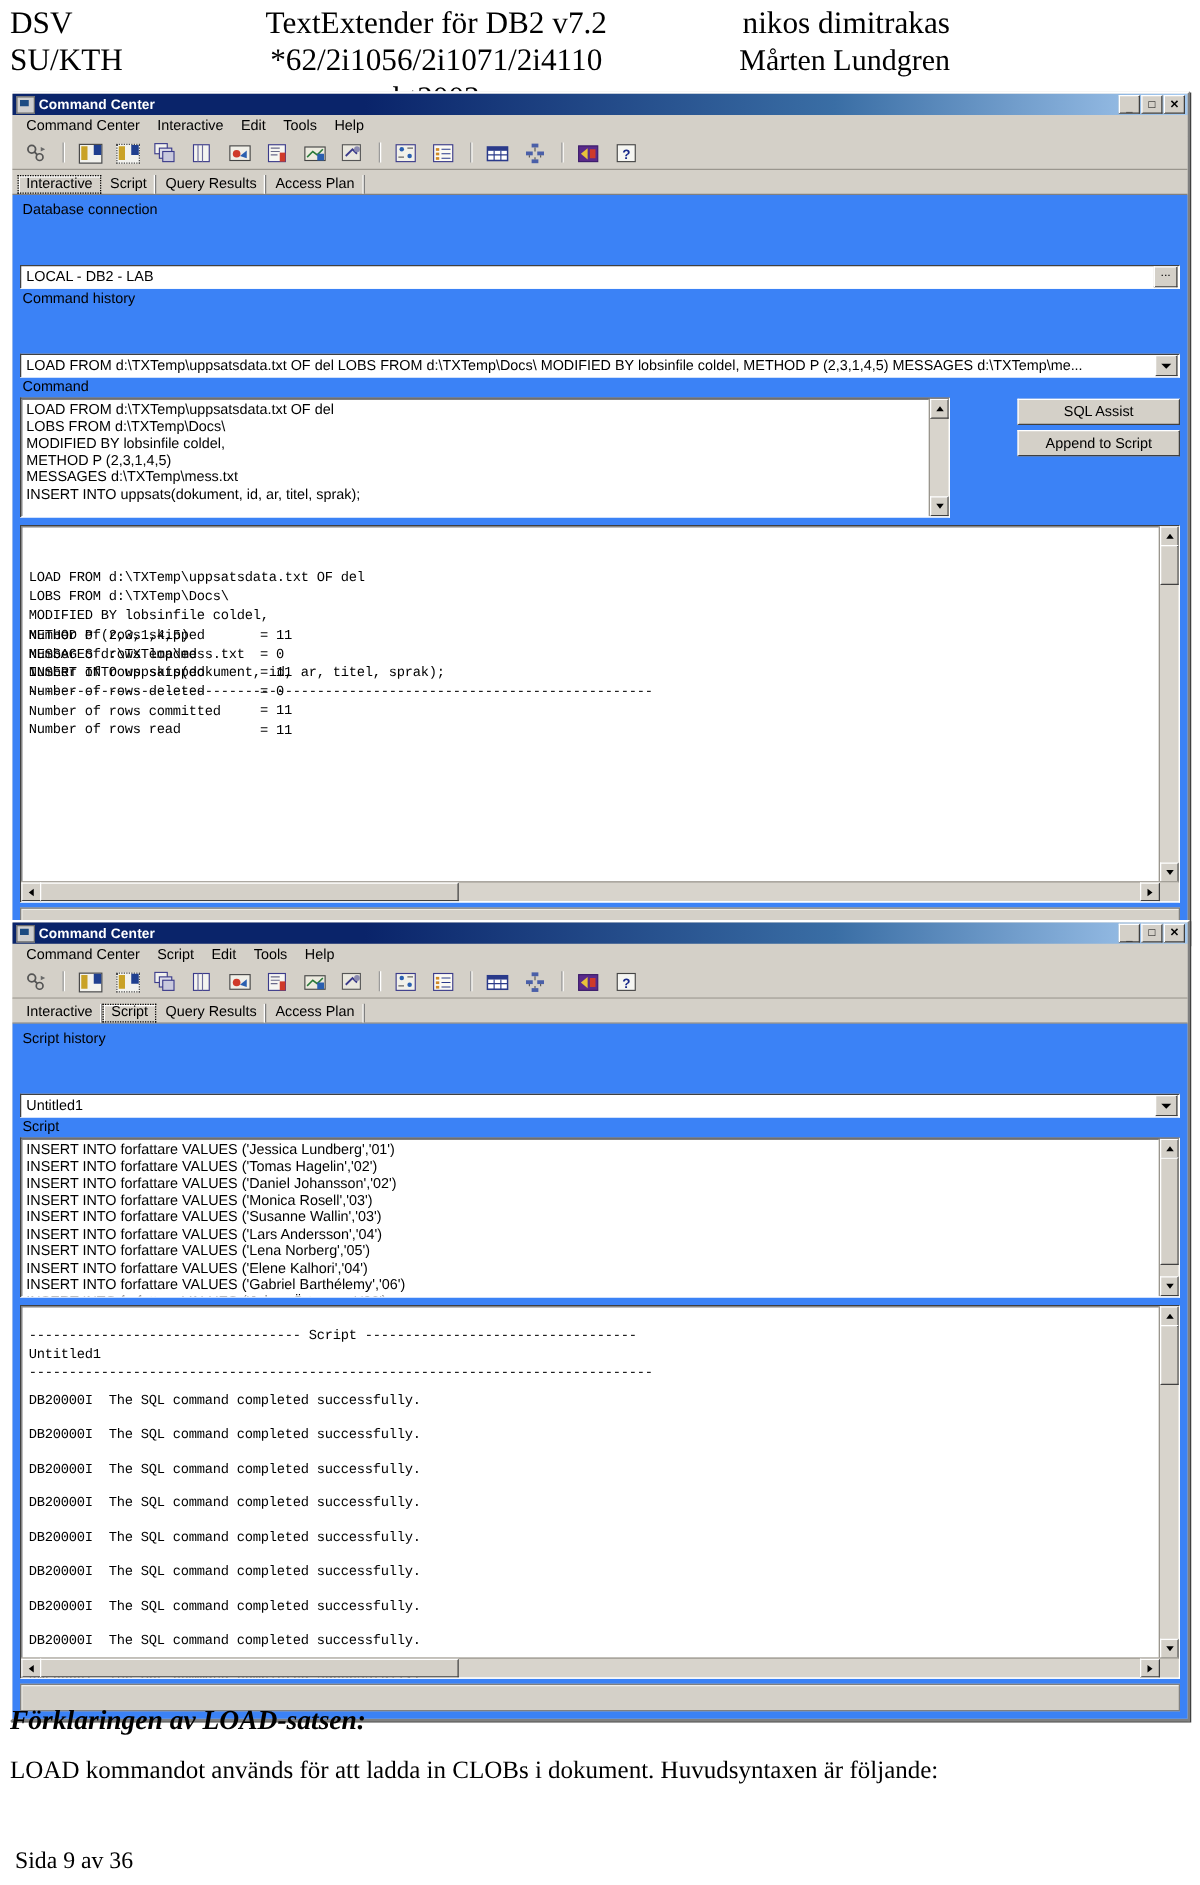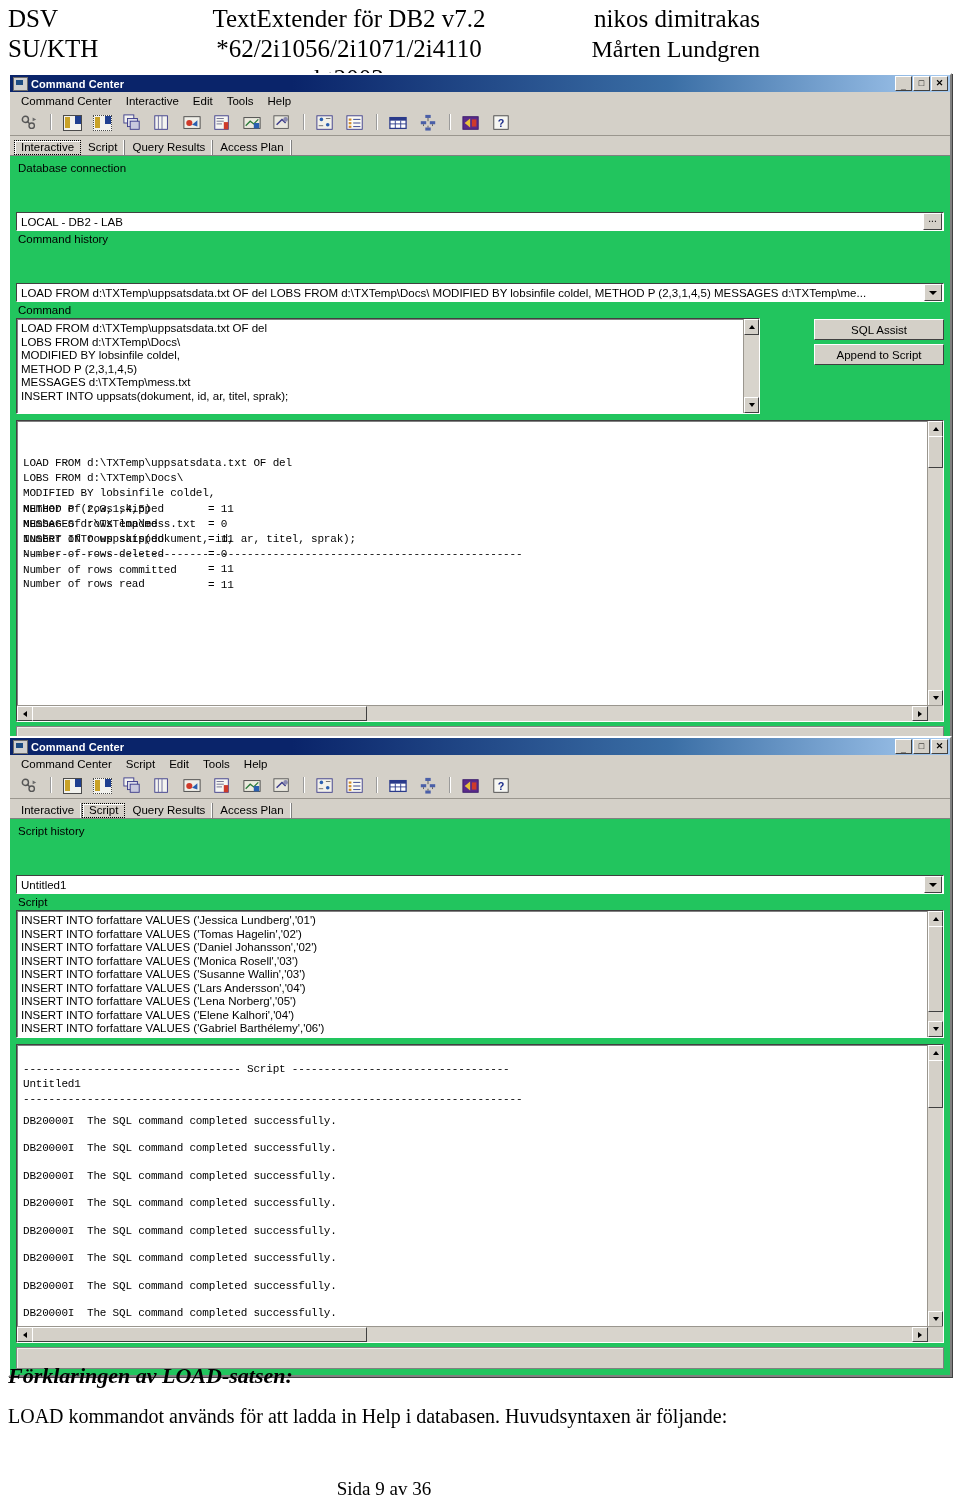--- a/index.html
+++ b/index.html
@@ -96,21 +96,21 @@
     font-family:"Liberation Sans",sans-serif;white-space:nowrap;
     position:relative;
   }
   .tab.sel{
     border:1px dotted #000;background:#d4d0c8;
     box-shadow:inset 1px 1px 0 #ffffff;
     padding:0px 6px 1px 6px;margin-bottom:0px;
   }
 
   
-  .content{background:#22c55e;padding:4px 6px 6px 6px;}
+  .content{background:#3b82f6;padding:4px 6px 6px 6px;}
   .flabel{font-size:11.5px;color:#000;margin:2px 0 2px 2px;
     font-family:"Liberation Sans",sans-serif;}
   .field{
     background:#ffffff;border:1px solid #808080;
     border-top-color:#404040;border-left-color:#404040;
     border-right-color:#ffffff;border-bottom-color:#ffffff;
     display:flex;align-items:center;height:17px;overflow:hidden;margin-top:38px;
   }
   .field .val{
     font-size:11.5px;padding-left:4px;white-space:nowrap;overflow:hidden;
@@ -206,21 +206,21 @@
     height:20px;margin-top:4px;background:#d4d0c8;
     border:1px solid #808080;border-top-color:#808080;
     box-shadow:inset 1px 1px 0 #f0eee8;
   }
 
   
   .doc-body{position:absolute;left:8px;right:8px;}
   .h-sw{font-size:22px;font-weight:bold;font-style:italic;
         font-family:"Liberation Serif",serif;margin:0;}
   .p-sw{font-size:20px;font-family:"Liberation Serif",serif;margin:0;}
-  .footer{position:absolute;left:0;right:0;text-align:center;font-size:19px;
+  .footer{position:absolute;left:12px;right:0;text-align:left;font-size:19px;
           font-family:"Liberation Serif",serif;}
 </style>
 </head>
 <body>
 
 <div class="page">
 
   <div class="doc-header">
     <div class="hdr-row">
       <div class="hdr-left">DSV</div>
@@ -694,18 +694,18 @@
         <div class="corner"></div>
       </div>
 
       <div class="statusbar"></div>
     </div>
   </div>
   </div>
 
   <div class="doc-body" style="top:1363px;">
     <div class="h-sw">Förklaringen av LOAD-satsen:</div>
-    <div class="p-sw" style="margin-top:16px;">LOAD kommandot används för att ladda in Help i databasen. Huvudsyntaxen är följande:</div>
+    <div class="p-sw" style="margin-top:16px;">LOAD kommandot används för att ladda in CLOBs i dokument. Huvudsyntaxen är följande:</div>
   </div>
 
   <div class="footer" style="top:1478px;">Sida 9 av 36</div>
 
 </div>
 
 </body></html>

